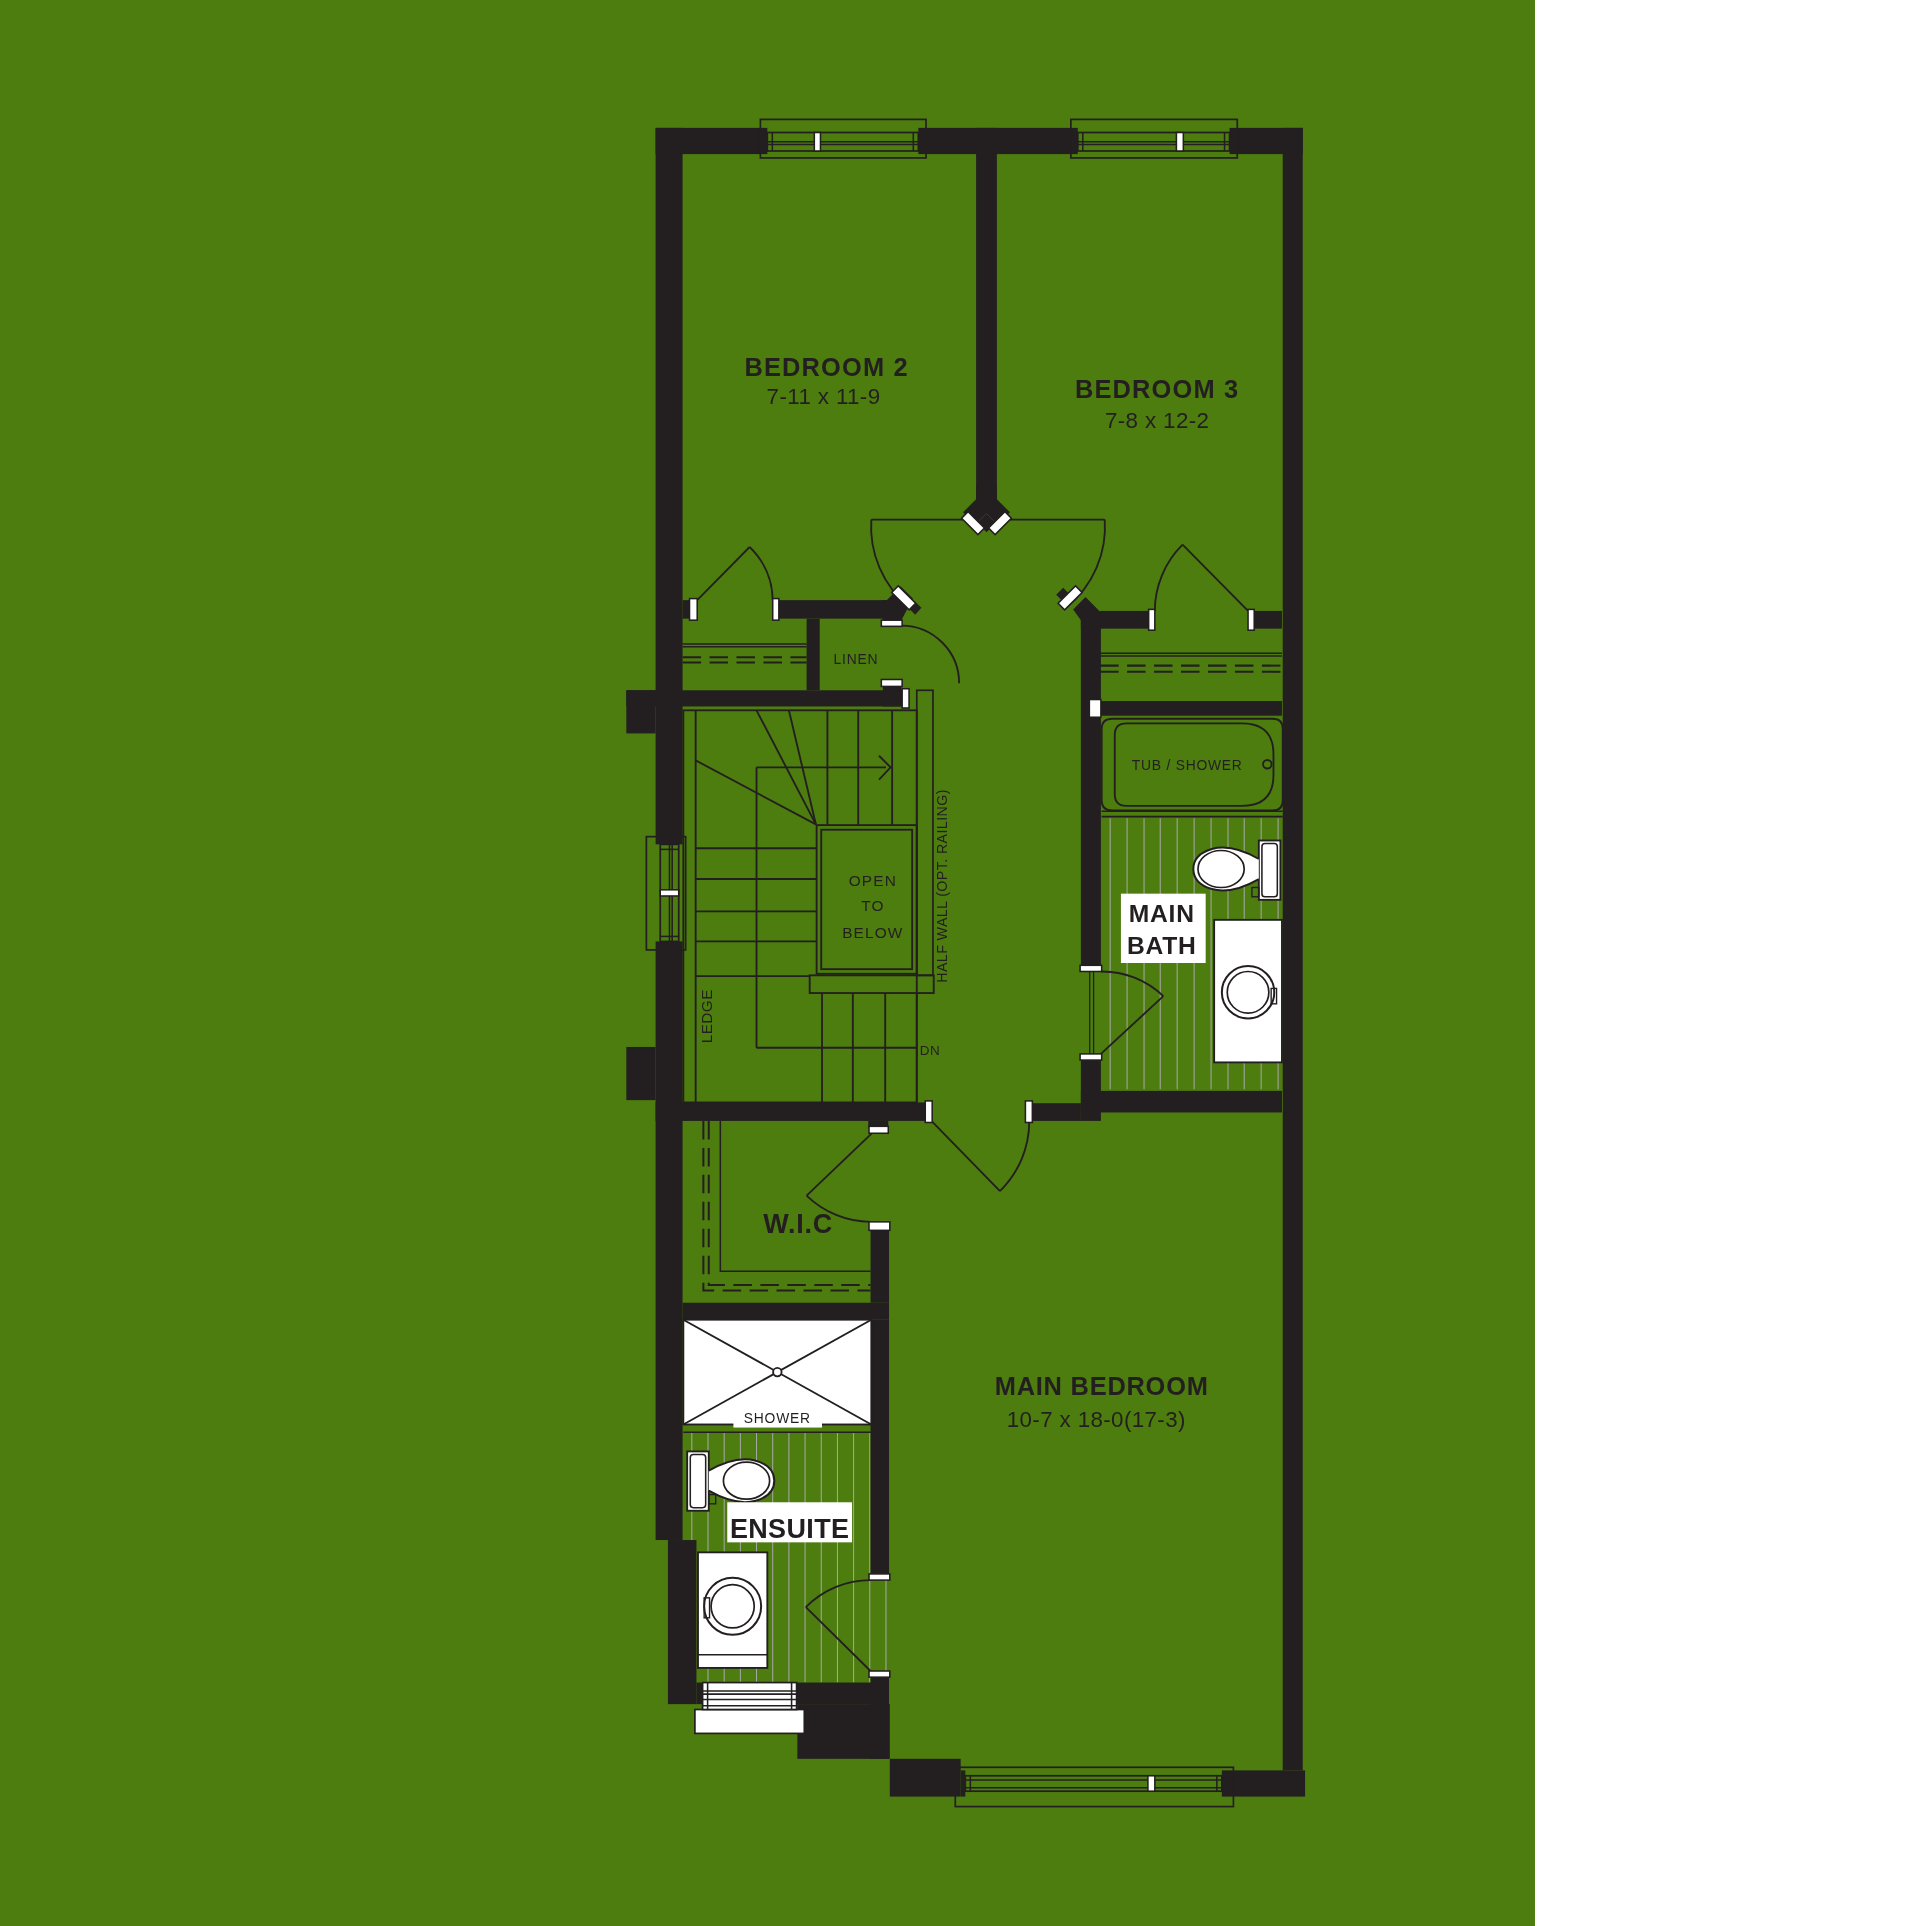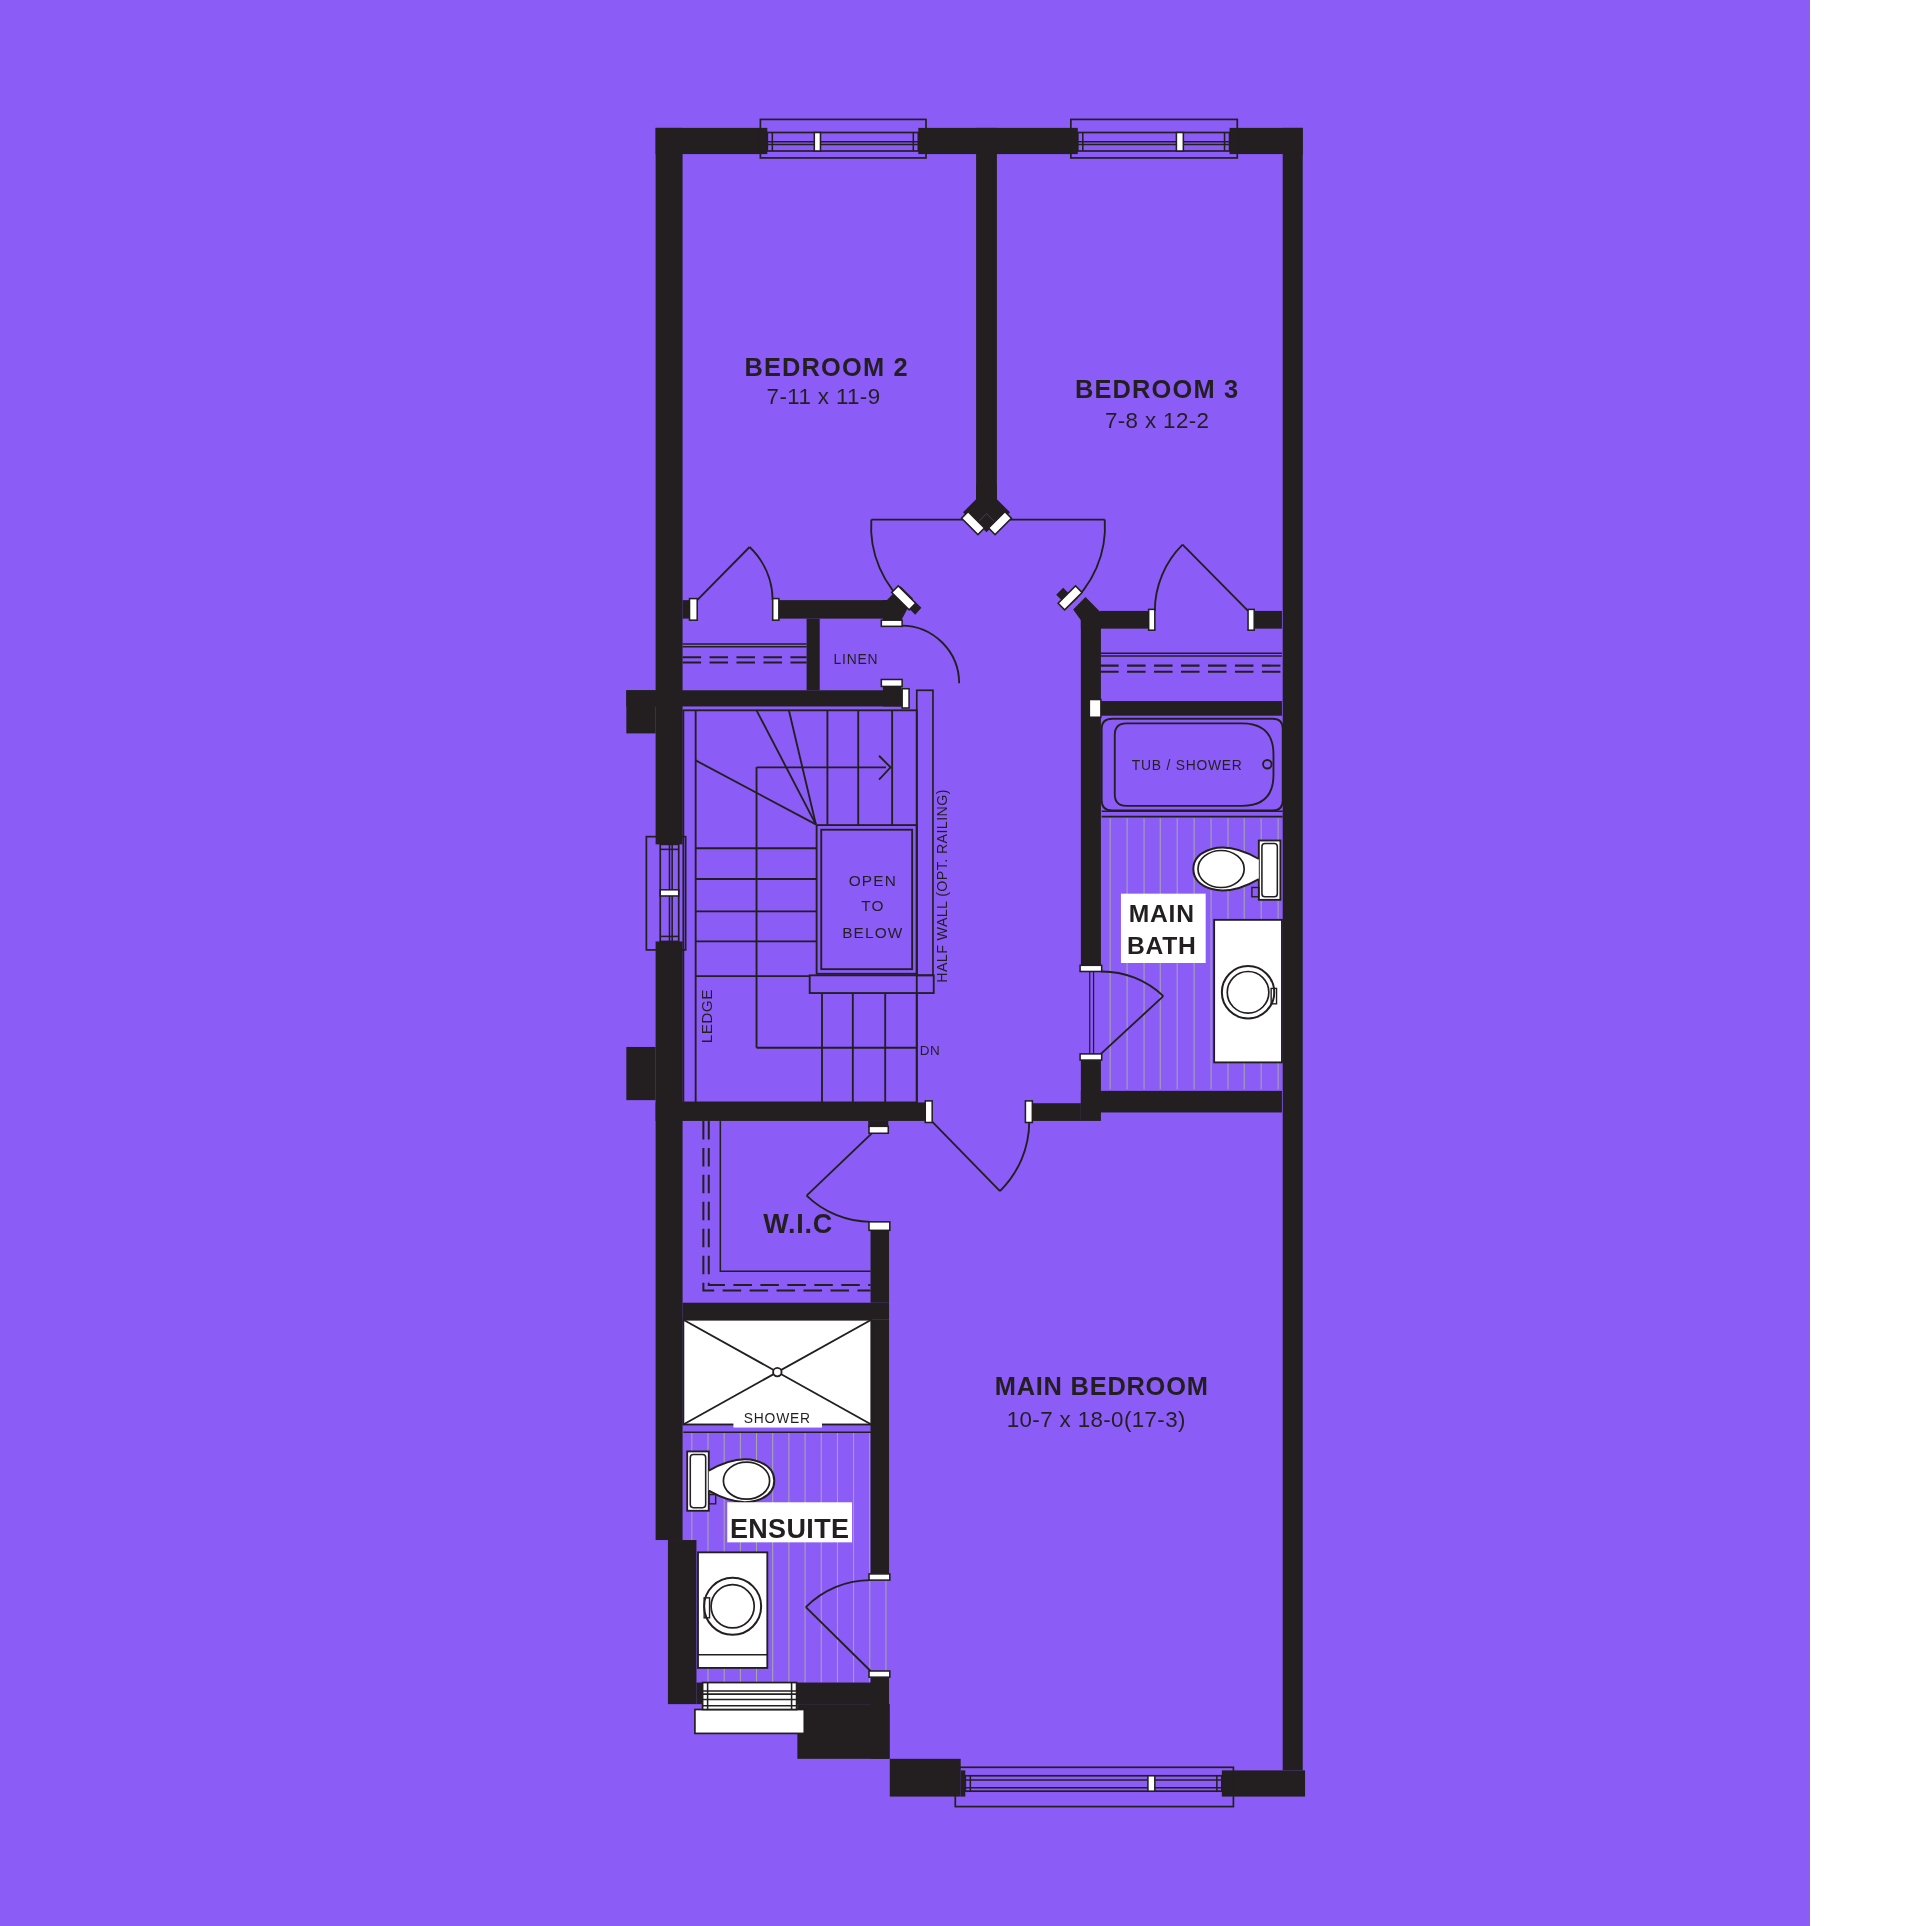--- a/index.html
+++ b/index.html
@@ -1,16 +1,16 @@
 <!DOCTYPE html>
 <html style="font-size:12.3px"><head>
 <meta charset="utf-8">
 <style>
   html,body{margin:0;padding:0;background:#fff;}
-  .page{width:1810px;height:1926px;position:relative;background:#8b5cf6;overflow:hidden;}
+  .page{width:1535px;height:1926px;position:relative;background:#4d7c0f;overflow:hidden;}
   svg{position:absolute;top:0;left:0;}
   text{font-family:"Liberation Sans", sans-serif;fill:#231f20;}
 </style>
 </head>
 <body>
 <div class="page">
 <svg width="1926" height="1926" viewBox="0 0 2500 2500">
   <g id="hatch" stroke="#a9a9a9" stroke-width="1.3">
     <line x1="1441" y1="1062" x2="1441" y2="1414"></line>
     <line x1="1463" y1="1062" x2="1463" y2="1414"></line>

